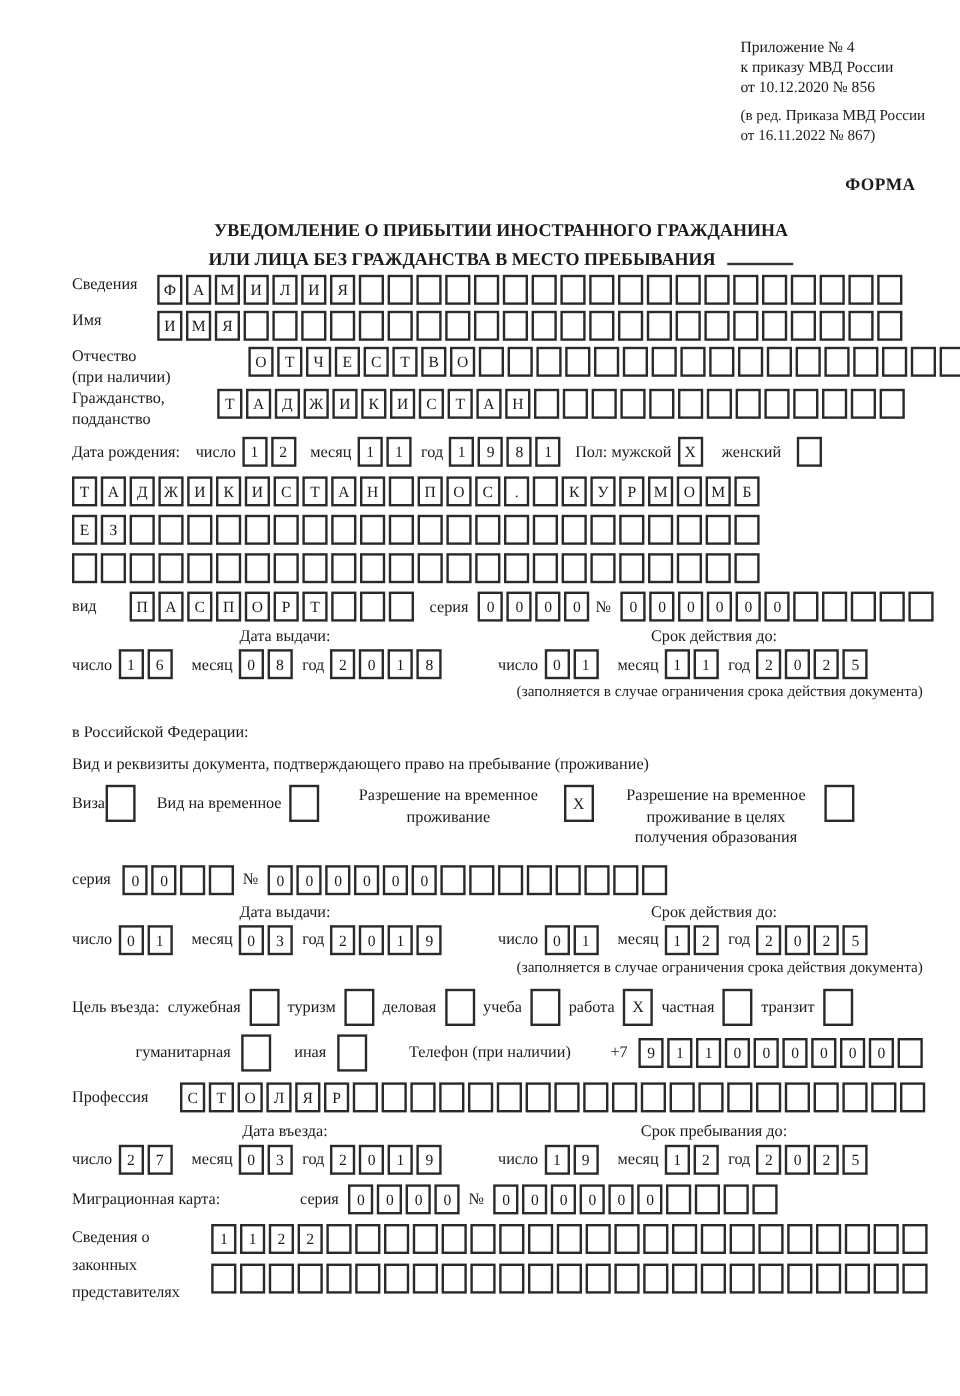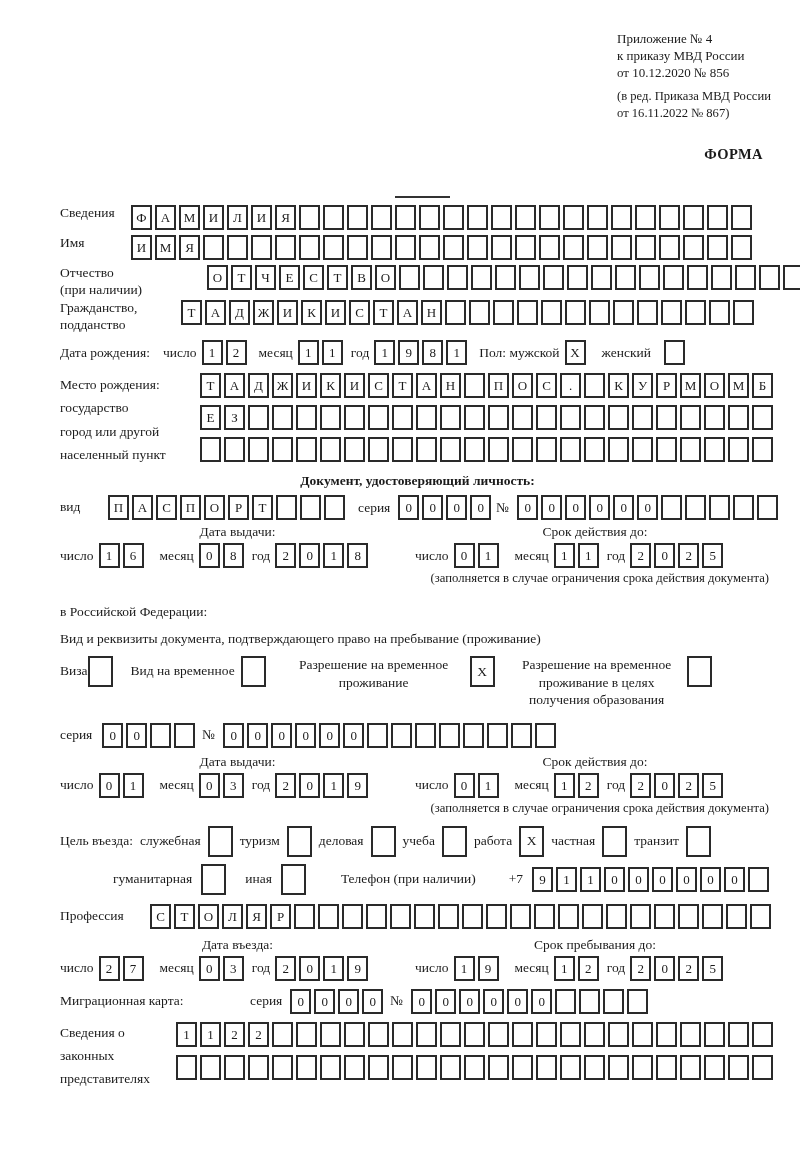--- a/index.html
+++ b/index.html
@@ -85,21 +85,22 @@
     <div>от 10.12.2020 № 856</div>
     <div class="annex-amend">
       <div>(в ред. Приказа МВД России</div>
       <div>от 16.11.2022 № 867)</div>
     </div>
   </div>
 
   <div class="forma">ФОРМА</div>
 
   <div class="title">
-    <div><span class="blank-line"></span></div>
+    <div>УВЕДОМЛЕНИЕ О ПРИБЫТИИ ИНОСТРАННОГО ГРАЖДАНИНА</div>
+    <div><span>ИЛИ ЛИЦА БЕЗ ГРАЖДАНСТВА В МЕСТО ПРЕБЫВАНИЯ</span><span class="blank-line"></span></div>
   </div>
 
 
   <div class="row mb5">
     <span class="lbl lblw1">Сведения</span>
     <span class="cells">
         <span class="cell">Ф</span>
         <span class="cell">А</span>
         <span class="cell">М</span>
         <span class="cell">И</span>
@@ -246,26 +247,20 @@
         <span class="cell">8</span>
         <span class="cell">1</span>
       </span>
     <span class="dlbl gap4"><span>Пол:</span> <span>мужской</span></span>
     <span class="cell sexbox">X</span>
     <span class="dlbl gap8">женский</span>
     <span class="cell sexbox gap8"></span>
   </div>
 
   <div class="row">
-    <span class="bp-label">
-      <div>Место рождения:</div>
-      <div>государство</div>
-      <div>город или другой</div>
-      <div>населенный пункт</div>
-    </span>
     <span class="bp-rows">
       <div class="cells">
           <span class="cell">Т</span>
           <span class="cell">А</span>
           <span class="cell">Д</span>
           <span class="cell">Ж</span>
           <span class="cell">И</span>
           <span class="cell">К</span>
           <span class="cell">И</span>
           <span class="cell">С</span>
@@ -334,21 +329,20 @@
           <span class="cell"></span>
           <span class="cell"></span>
           <span class="cell"></span>
           <span class="cell"></span>
           <span class="cell"></span>
           <span class="cell"></span>
         </div>
     </span>
   </div>
 
-  <div class="center-head">Документ, удостоверяющий личность:</div>
 
   <div class="row row-kind">
     <span class="lbl lbl-kind">вид</span>
     <span class="cells">
         <span class="cell">П</span>
         <span class="cell">А</span>
         <span class="cell">С</span>
         <span class="cell">П</span>
         <span class="cell">О</span>
         <span class="cell">Р</span>

